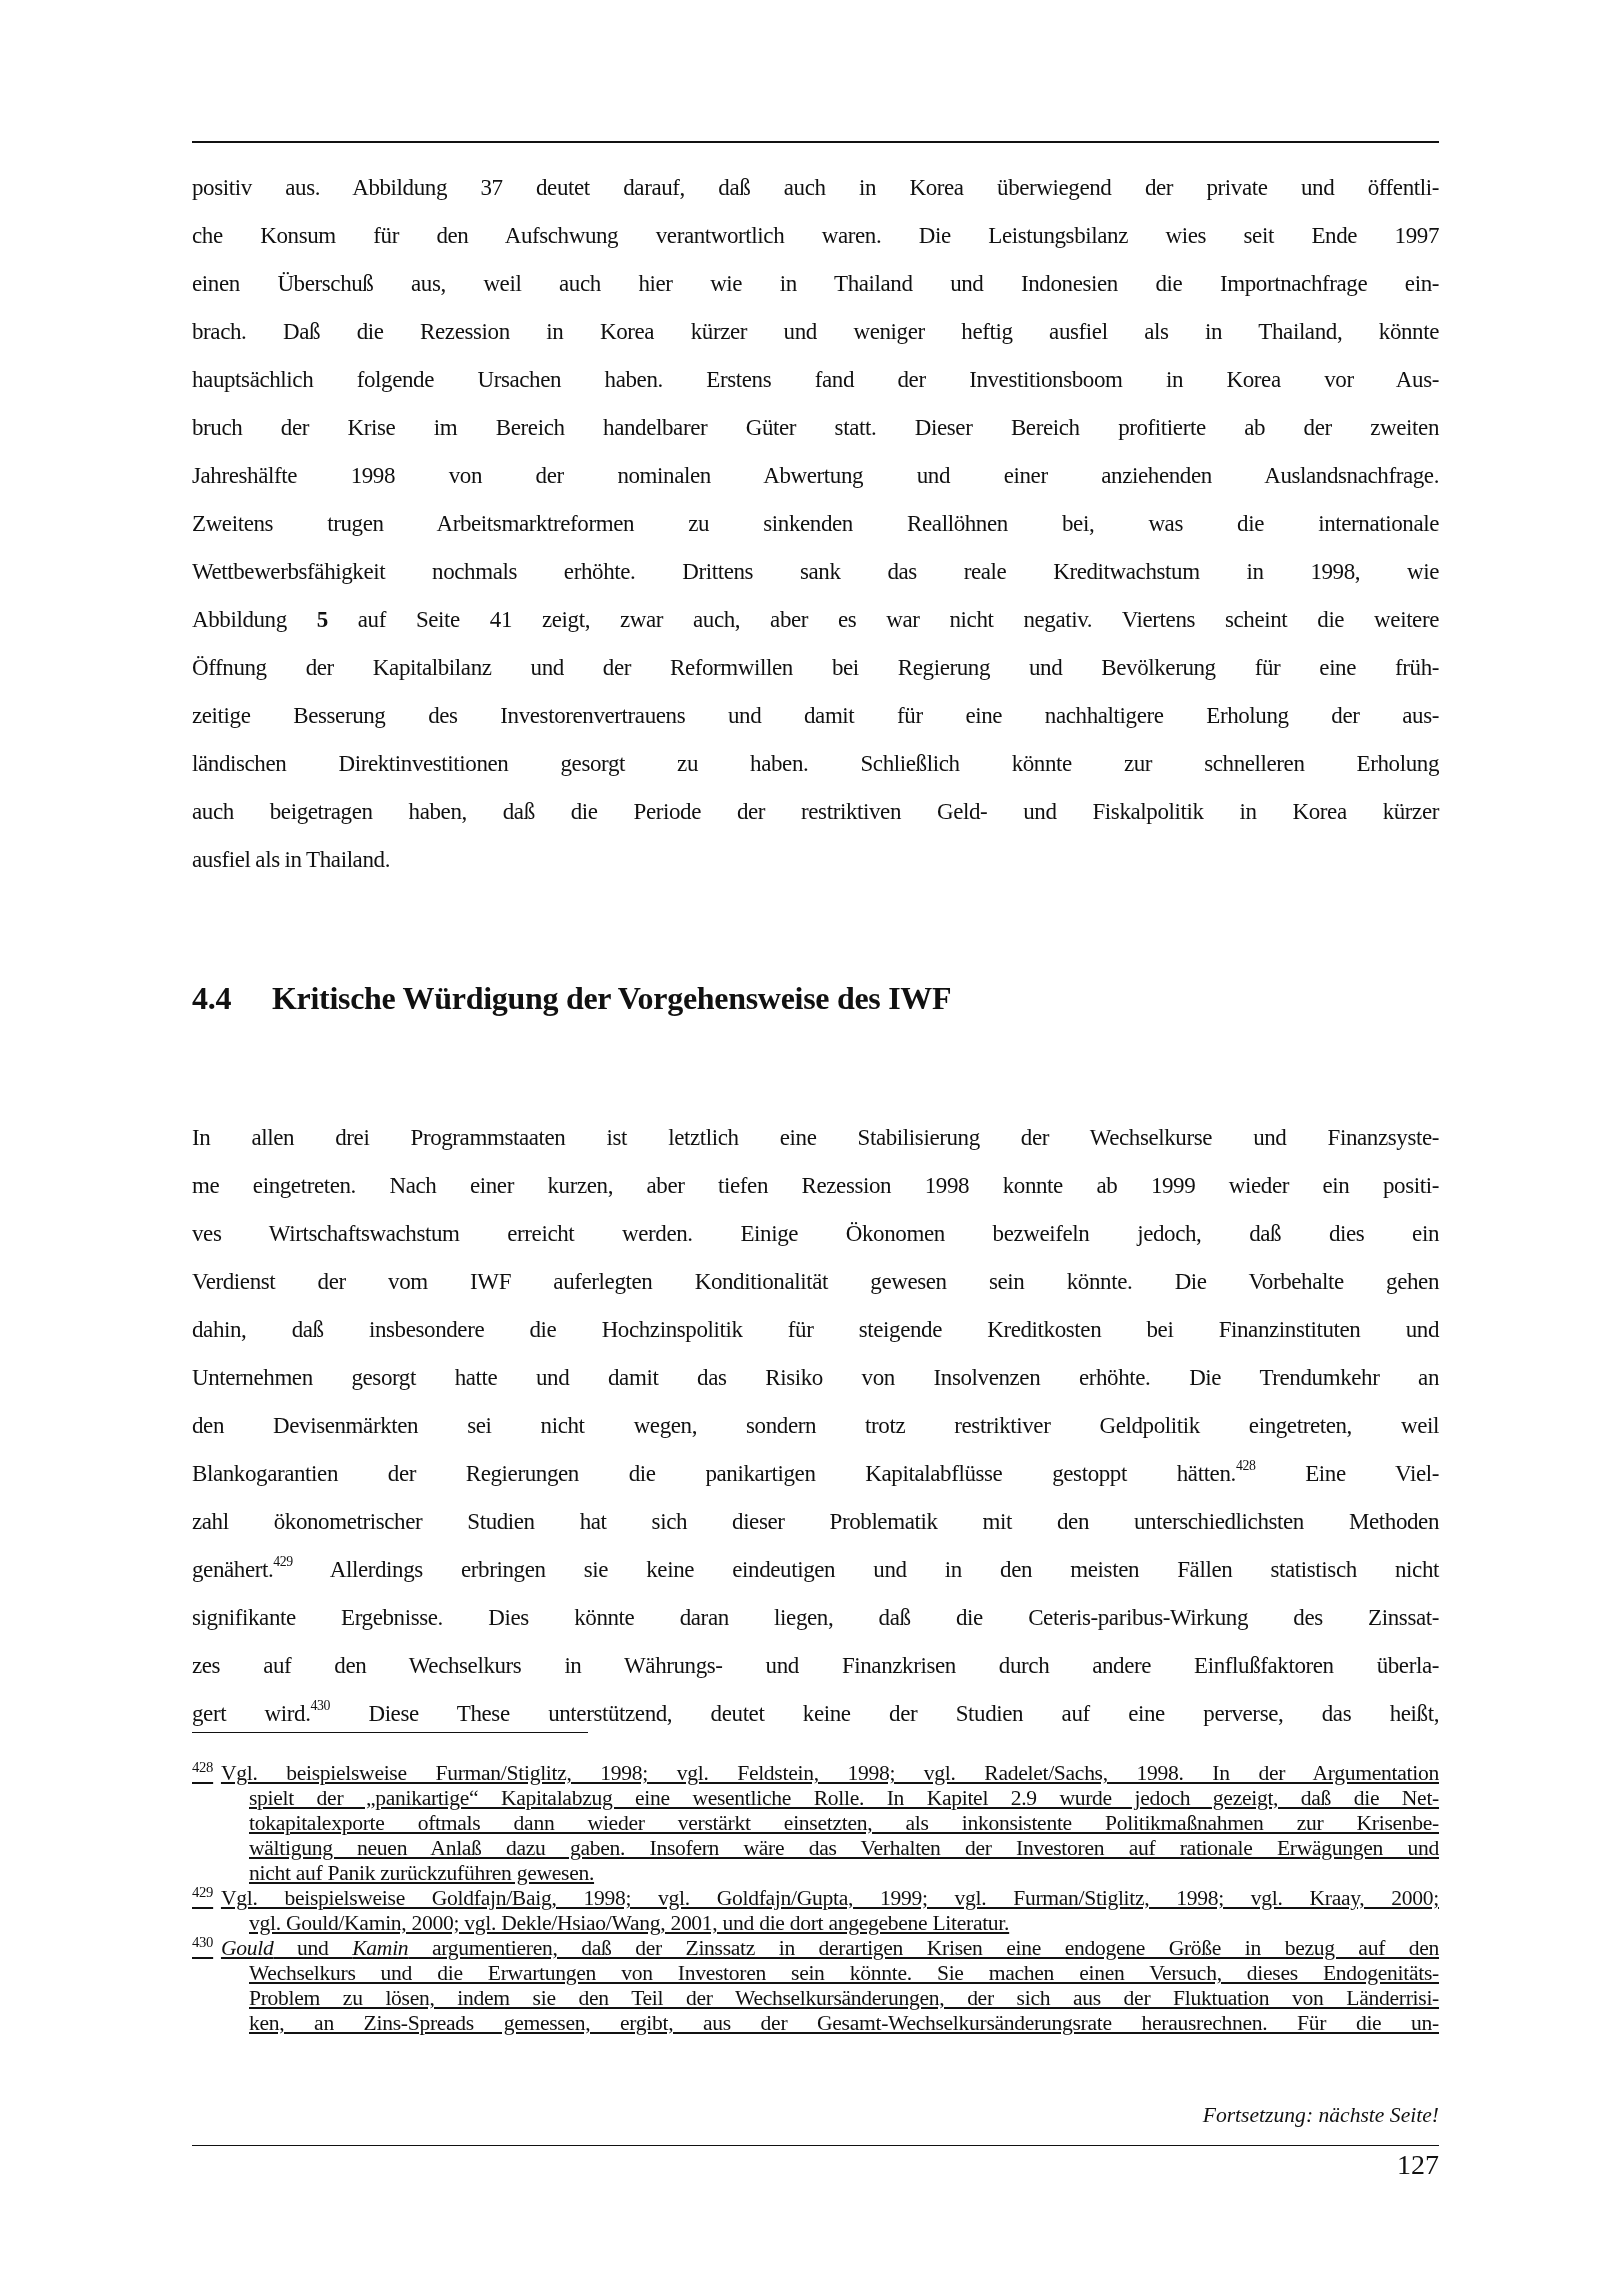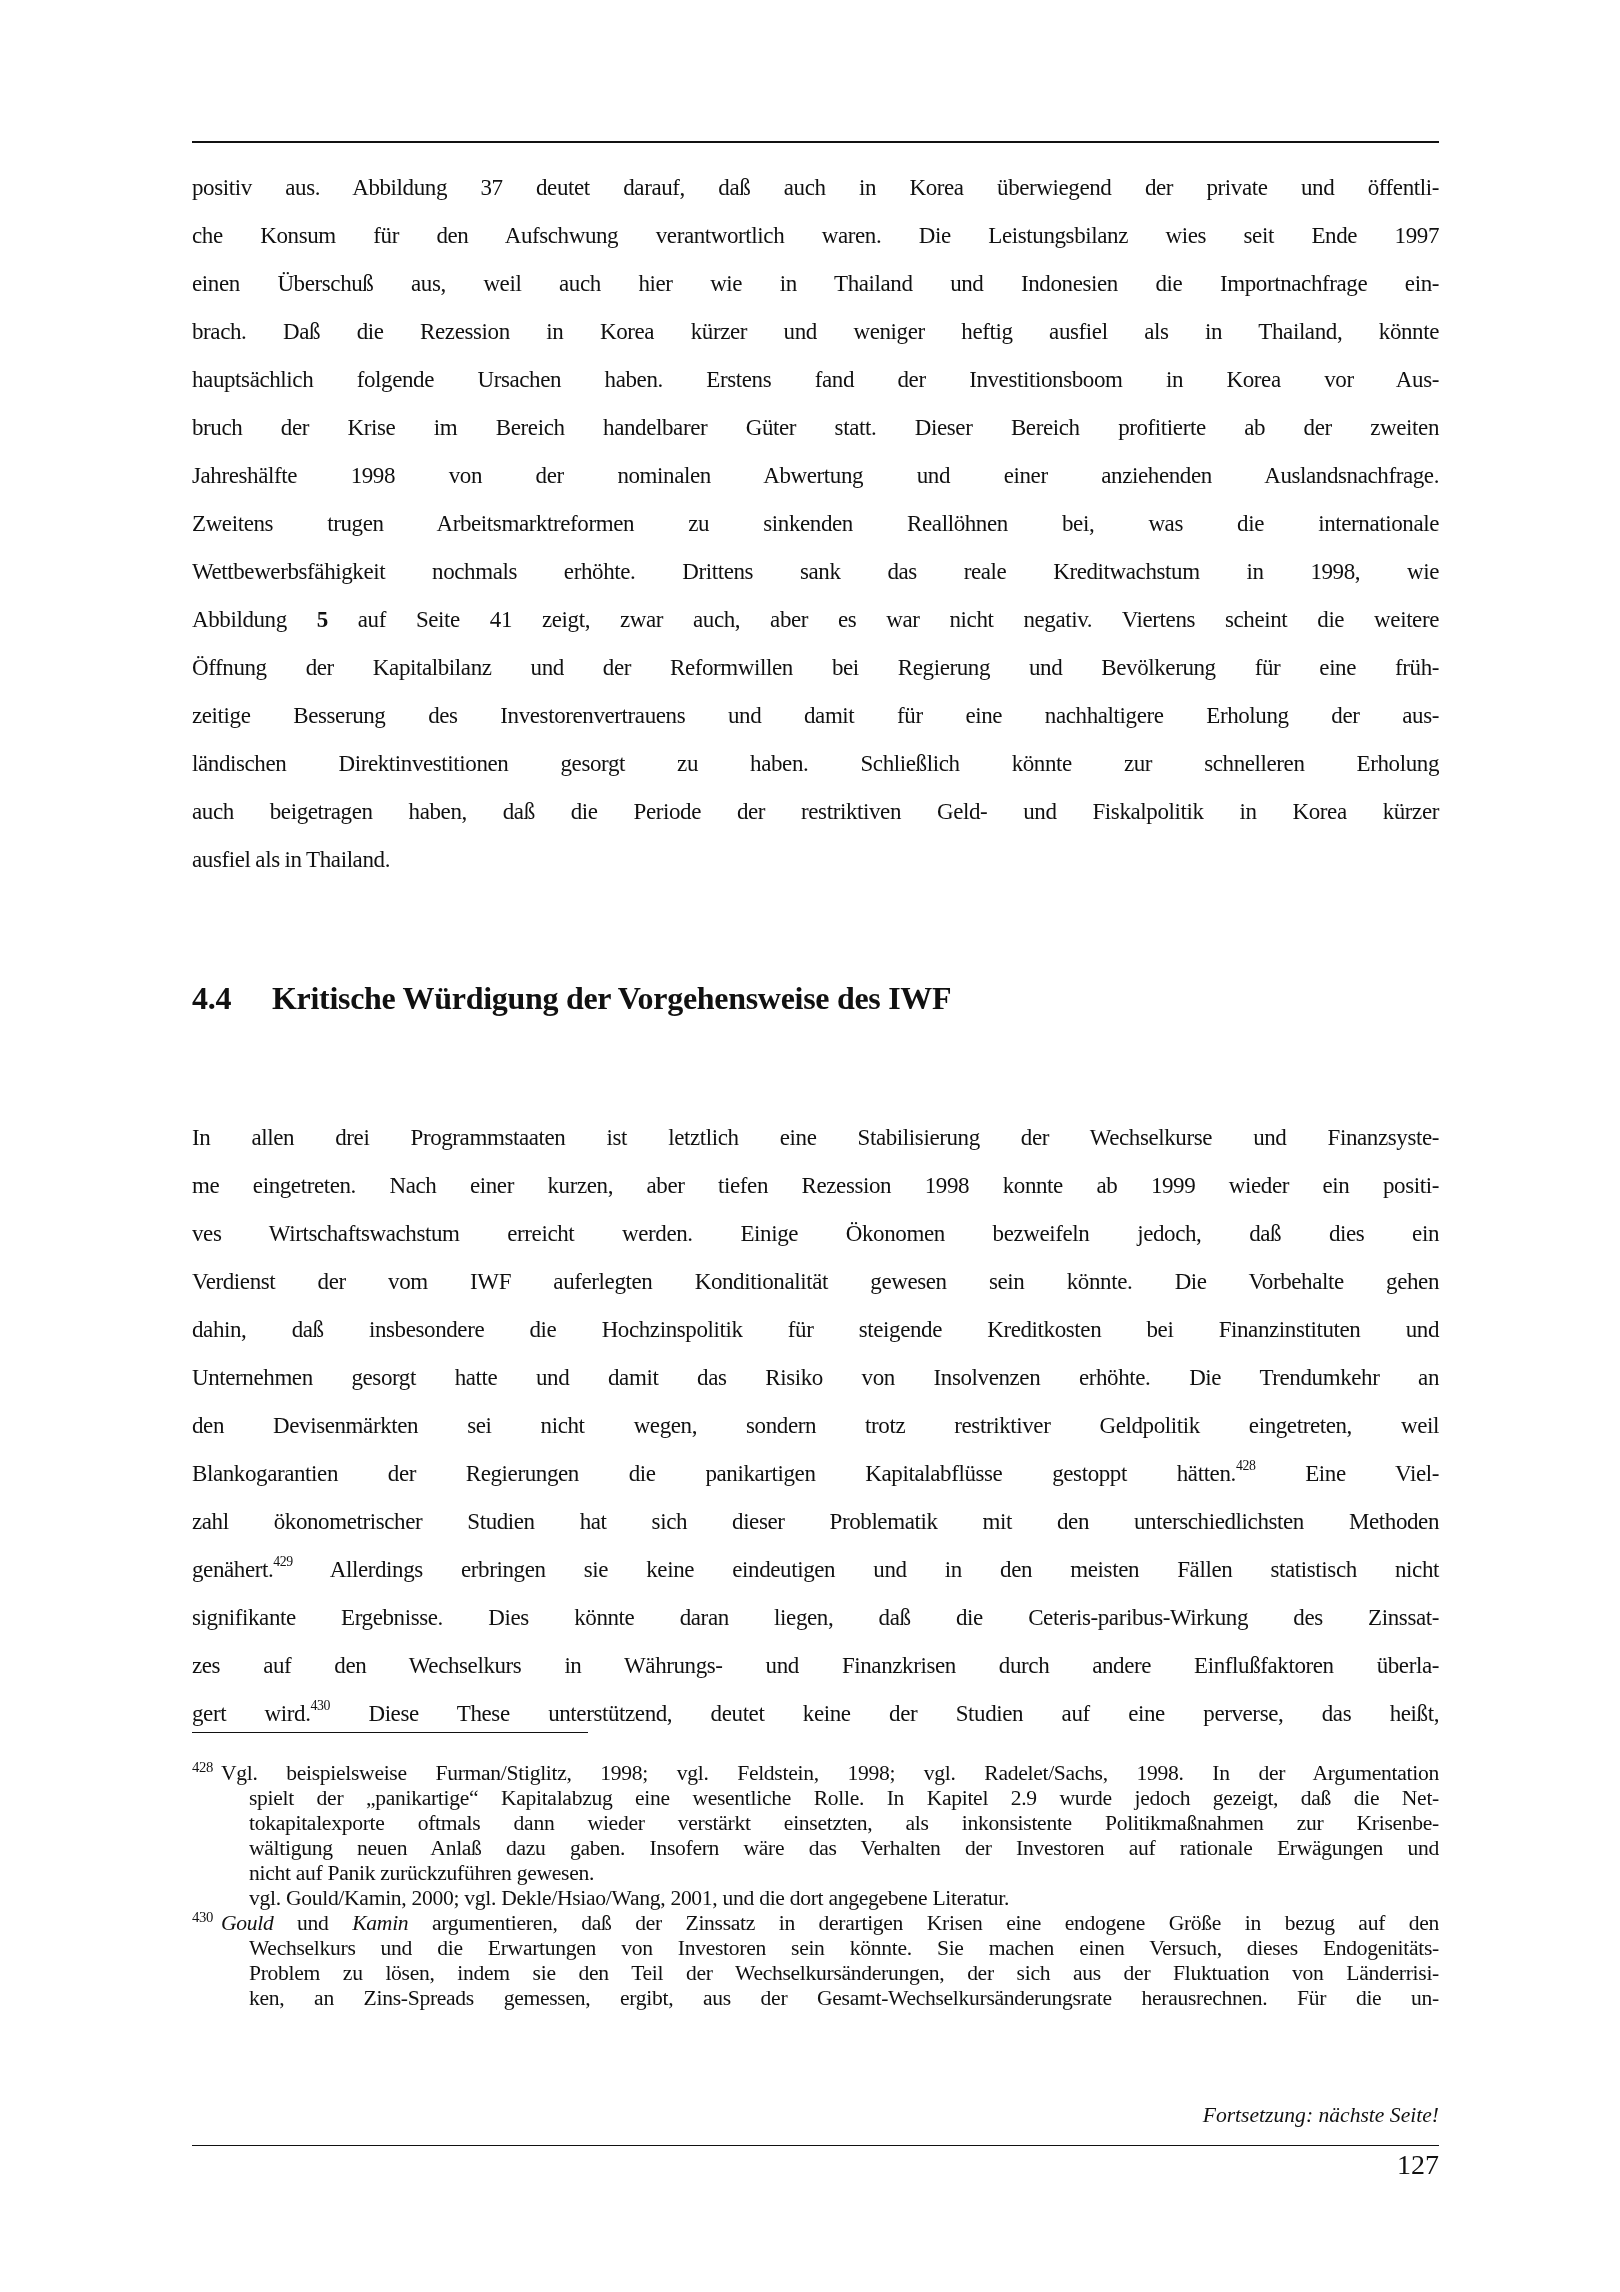--- a/index.html
+++ b/index.html
@@ -11,21 +11,21 @@
   .body-text .line { display: block; text-align: justify; text-align-last: justify; height: 48px; white-space: nowrap; }
   .body-text .line.last { text-align-last: left; }
   .p1 { top: 164px; }
   .heading { position: absolute; left: 192px; top: 980px; font-size: 32px; font-weight: bold; letter-spacing: -0.3px; }
   .heading .num { display: inline-block; width: 80px; }
   .p2 { top: 1114px; }
   sup { font-size: 60%; line-height: 0; vertical-align: super; position: relative; top: -2px; }
   .fn-rule { position: absolute; left: 192px; top: 1732px; width: 396px; height: 1px; background: #111; }
   .footnotes { position: absolute; left: 192px; top: 1761px; width: 1247px; font-size: 21.6px; line-height: 25px; letter-spacing: -0.3px; }
   .fn { position: relative; margin-bottom: 0; }
-  .fn .fn-line { display: block; white-space: nowrap; text-align: justify; text-align-last: justify; height: 25px; padding-left: 57px; }
+  .fn .fn-line { display: block; white-space: nowrap; text-align: justify; text-align-last: justify; height: 25px; padding-left: 57px; text-decoration: underline; }
   .fn .fn-line.first { padding-left: 0; }
   .fn .fn-line.last { text-align-last: left; }
   .fn .fn-num { font-size: 14.7px; vertical-align: super; line-height: 0; margin-right: 7.8px; }
   .continued { position: absolute; right: 181px; top: 2103px; font-size: 21.6px; font-style: italic; }
   .rule-bottom { position: absolute; left: 192px; top: 2145px; width: 1247px; height: 1px; background: #111; }
   .page-number { position: absolute; right: 181px; top: 2149px; font-size: 28px; }
   b.bold-ref { font-weight: bold; }
   i { font-style: italic; }
 </style>
 </head>
@@ -75,20 +75,21 @@
 
 <div class="footnotes">
   <div class="fn">
     <span class="fn-line first"><span class="fn-num">428</span><span>Vgl. beispielsweise Furman/Stiglitz, 1998; vgl. Feldstein, 1998; vgl. Radelet/Sachs, 1998. In der Argumentation</span></span>
     <span class="fn-line">spielt der „panikartige“ Kapitalabzug eine wesentliche Rolle. In Kapitel 2.9 wurde jedoch gezeigt, daß die Net-</span>
     <span class="fn-line">tokapitalexporte oftmals dann wieder verstärkt einsetzten, als inkonsistente Politikmaßnahmen zur Krisenbe-</span>
     <span class="fn-line">wältigung neuen Anlaß dazu gaben. Insofern wäre das Verhalten der Investoren auf rationale Erwägungen und</span>
     <span class="fn-line last">nicht auf Panik zurückzuführen gewesen.</span>
   </div>
   <div class="fn">
+    <span class="fn-line first"><span class="fn-num">429</span><span>Vgl. beispielsweise Goldfajn/Baig, 1998; vgl. Goldfajn/Gupta, 1999; vgl. Furman/Stiglitz, 1998; vgl. Kraay, 2000;</span></span>
     <span class="fn-line last">vgl. Gould/Kamin, 2000; vgl. Dekle/Hsiao/Wang, 2001, und die dort angegebene Literatur.</span>
   </div>
   <div class="fn">
     <span class="fn-line first"><span class="fn-num">430</span><i>Gould</i><span> und </span><i>Kamin</i><span> argumentieren, daß der Zinssatz in derartigen Krisen eine endogene Größe in bezug auf den</span></span>
     <span class="fn-line">Wechselkurs und die Erwartungen von Investoren sein könnte. Sie machen einen Versuch, dieses Endogenitäts-</span>
     <span class="fn-line">Problem zu lösen, indem sie den Teil der Wechselkursänderungen, der sich aus der Fluktuation von Länderrisi-</span>
     <span class="fn-line">ken, an Zins-Spreads gemessen, ergibt, aus der Gesamt-Wechselkursänderungsrate herausrechnen. Für die un-</span>
   </div>
 </div>
 

